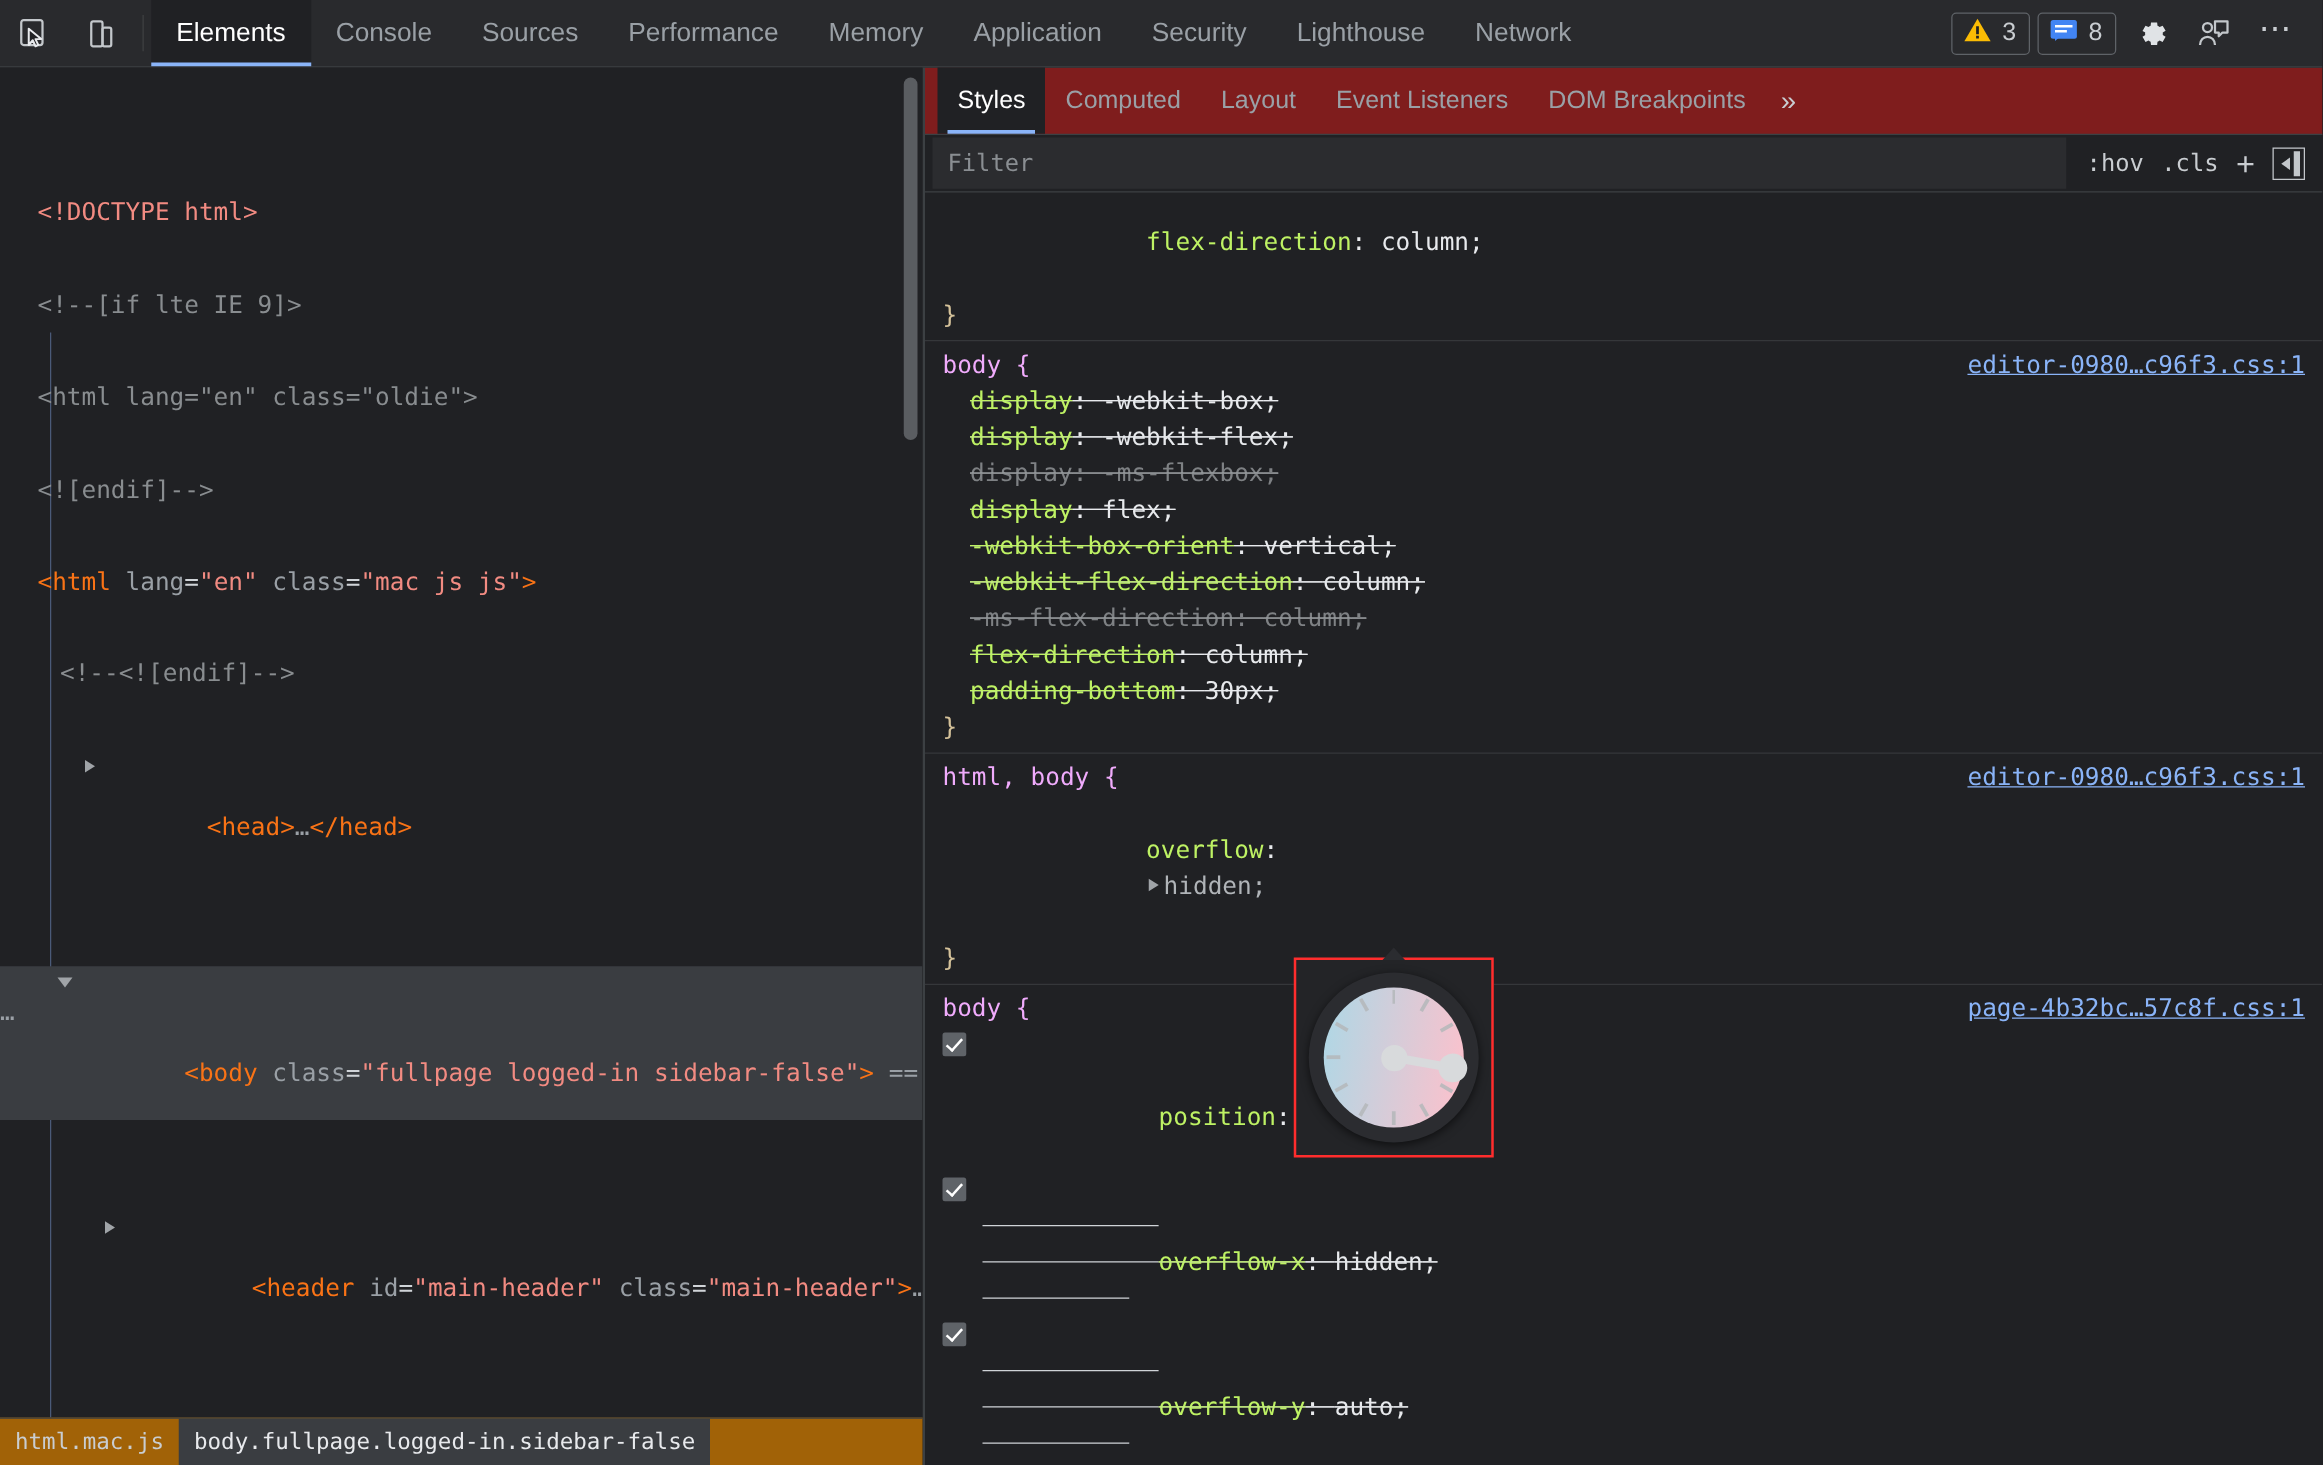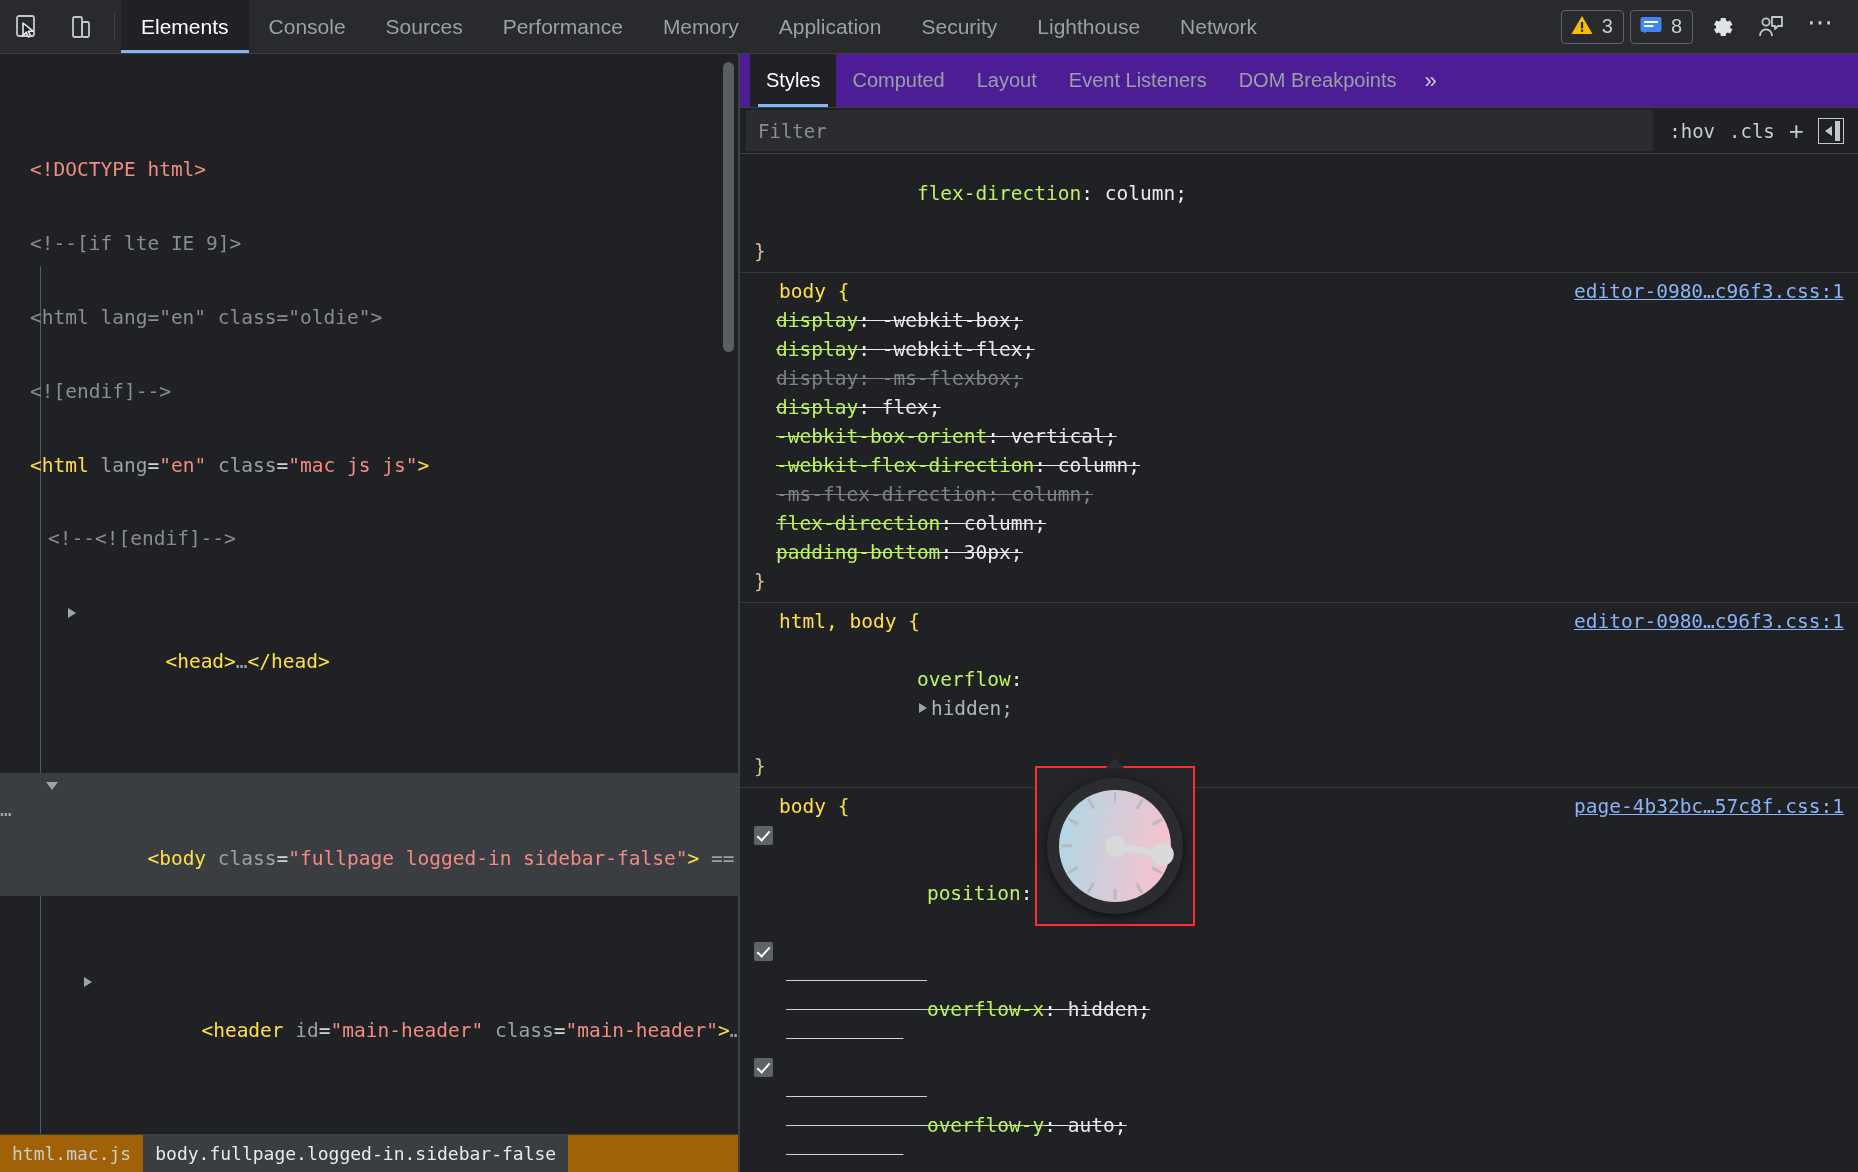--- a/index.html
+++ b/index.html
@@ -73,21 +73,21 @@
   .tri {
     position: absolute; left: 50px; top: 7px;
     width: 0; height: 0;
     border-left: 8px solid #a0a4a8; border-top: 5px solid transparent; border-bottom: 5px solid transparent;
   }
   .tri.open {
     border-left: 6px solid transparent; border-right: 6px solid transparent;
     border-top: 8px solid #a0a4a8; left: 46px; top: 9px;
   }
   .tri.t1 { left: 68px; }
-  .tag { color: #fde047; }
+  .tag { color: #f97316; }
   .attrname { color: #9aa0a6; }
   .attrval { color: #f28b82; }
   .comment { color: #898d90; }
   .plaintext { color: #f28b82; }
   .dim { color: #9aa0a6; }
   .ellipsis-prefix { position: absolute; left: 0; color: #9aa0a6; }
   .vline {
     position: absolute; left: 40px; top: 0; bottom: 0; width: 1px; background: #4a5a78;
   }
   .scrollbar-v {
@@ -102,21 +102,21 @@
     font-family: "DejaVu Sans Mono", monospace; font-size: 18px; color: #c9cdd1;
   }
   .crumb { padding: 0 12px; height: 100%; display: flex; align-items: center; cursor: pointer; }
   .crumb.active { background: #3a3d41; color: #e8eaed; }
 
   .pane-divider { width: 2px; background: #3c4043; }
 
   
   .styles-pane { flex: 1; display: flex; flex-direction: column; min-width: 0; background: #202124; }
   .sub-tabs {
-    height: 54px; min-height: 54px; background: #4c1d95;
+    height: 54px; min-height: 54px; background: #7f1d1d;
     display: flex; align-items: stretch; border-bottom: 1px solid #3c4043;
     padding-left: 10px;
   }
   .sub-tab {
     display: flex; align-items: center; padding: 0 16px;
     color: #9aa0a6; font-size: 20px; cursor: pointer; position: relative; white-space: nowrap;
   }
   .sub-tab.active { color: #fff; background: #202124; }
   .sub-tab.active::after {
     content: ""; position: absolute; left: 8px; right: 8px; bottom: 0; height: 3px; background: #8ab4f8;
@@ -148,21 +148,21 @@
   }
 
   
   .rules {
     flex: 1; overflow: hidden; position: relative;
     font-family: "DejaVu Sans Mono", monospace; font-size: 19.5px; line-height: 29px;
     color: #d0d4d8; padding-top: 0;
   }
   .rule { border-bottom: 1px solid #35373a; padding: 4px 0 6px 0; position: relative; }
   .rule-head { display: flex; justify-content: space-between; padding: 0 14px 0 14px; }
-  .selector { color: #fde047; margin-left: 25px; }
+  .selector { color: #f0abfc; }
   .origin { color: #8ab4f8; text-decoration: underline; white-space: nowrap; }
   .decl { padding-left: 36px; white-space: pre-wrap; position: relative; }
   .decl.cb { padding-left: 46px; }
   .prop { color: #bef264; }
   .val { color: #e8eaed; }
   .val-dim { color: #b0b4b8; }
   .strike { text-decoration: line-through; }
   .strike .prop, .strike .val { text-decoration: line-through; }
   .grey .prop { color: #7e8184; }
   .grey .val { color: #7e8184; }

